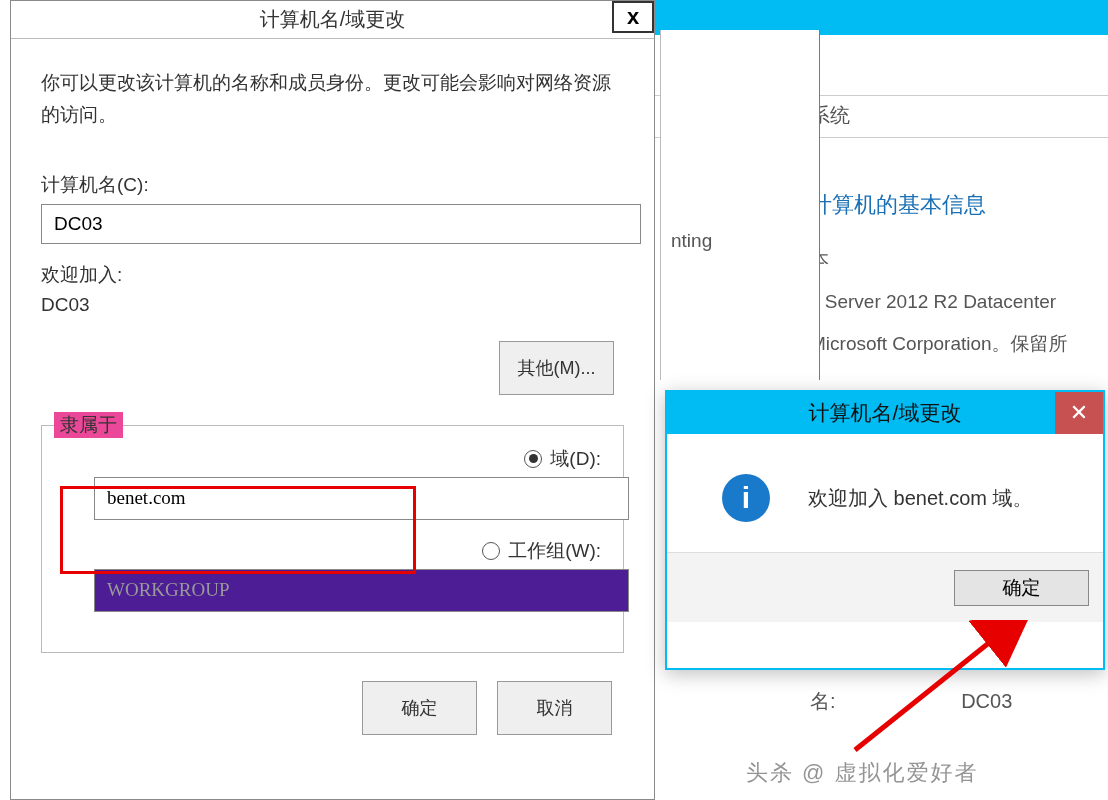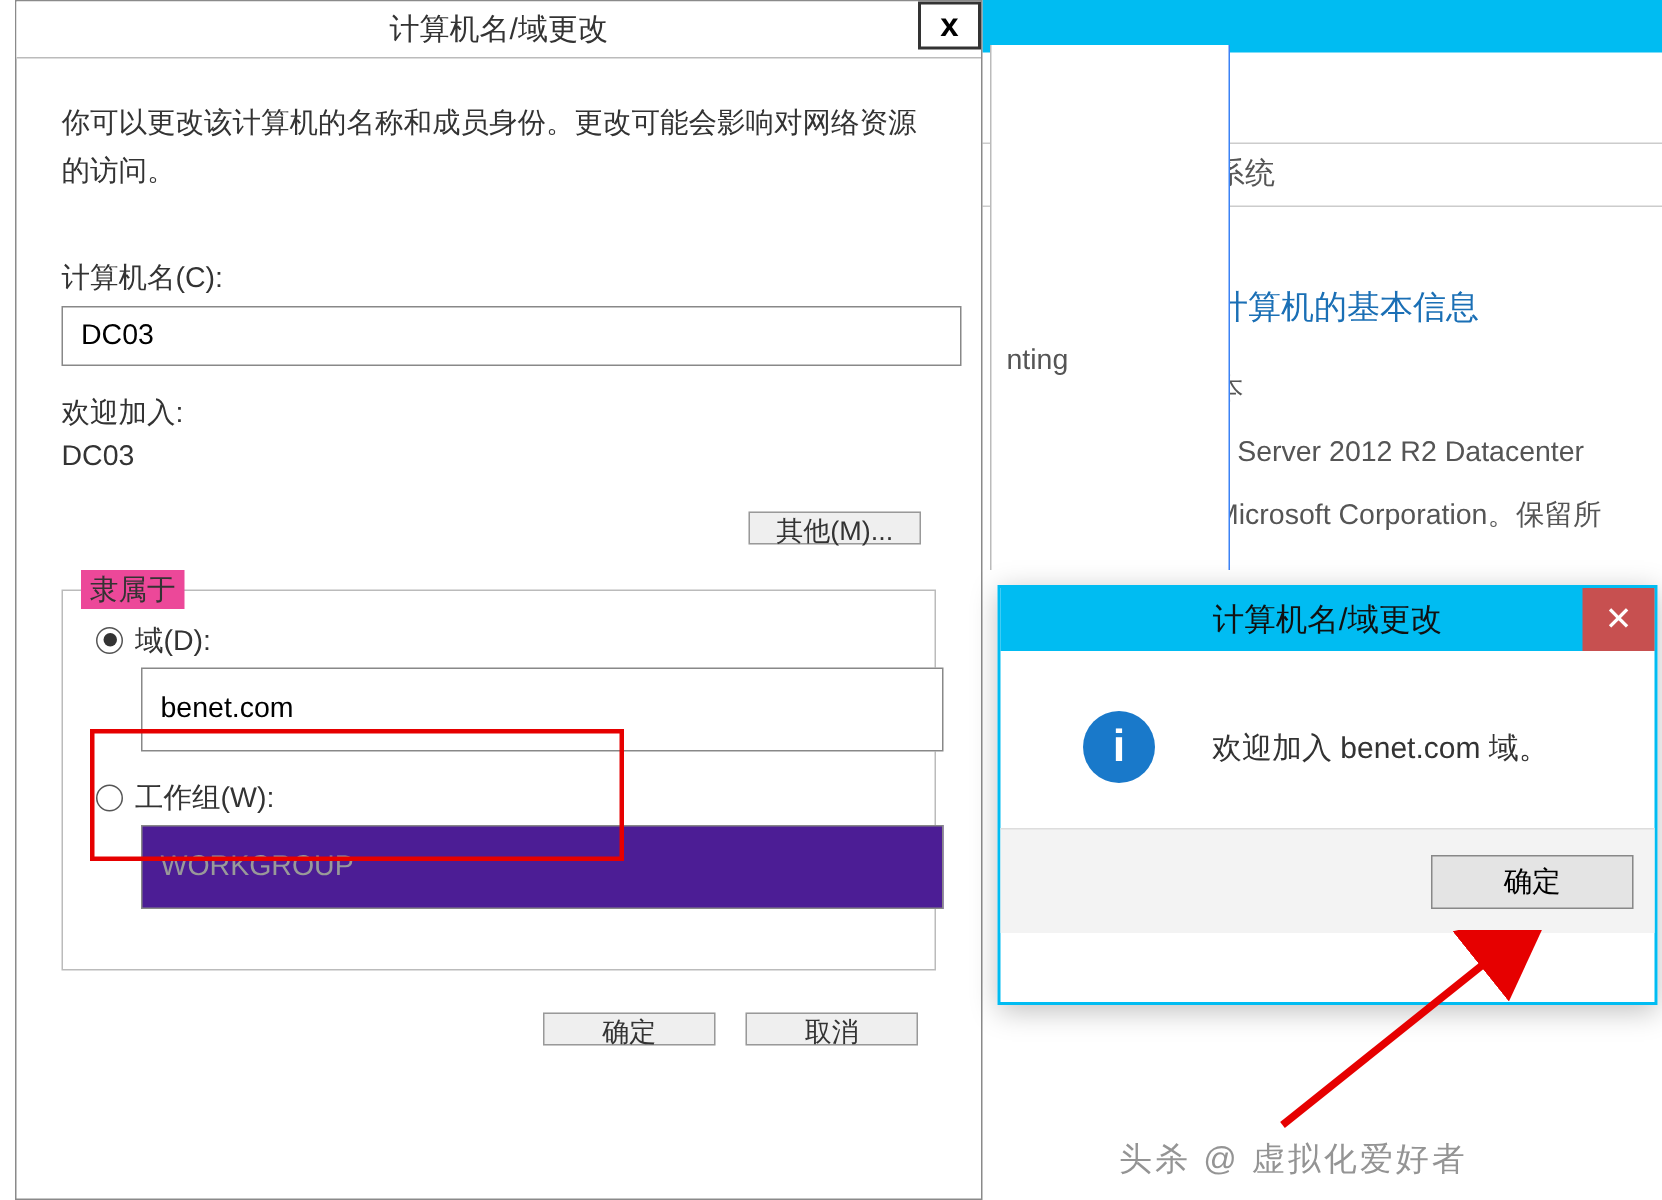--- a/index.html
+++ b/index.html
@@ -105,21 +105,21 @@
       border: 1px solid #888;
       padding: 6px 12px;
       font-size: 19px;
       font-family: inherit;
       margin-bottom: 18px;
       background: #fff;
     }
     .readonly-text { margin-bottom: 25px; }
     .btn {
       min-width: 115px;
-      height: 22px;
+      height: 54px;
       background: #efefef;
       border: 1px solid #999;
       font-size: 18px;
       color: #333;
       font-family: inherit;
       cursor: pointer;
     }
     .other-btn-row {
       display: flex;
       justify-content: flex-end;
@@ -138,42 +138,43 @@
       left: 12px;
       background: #ec4899;
       padding: 0 6px;
       font-size: 19px;
     }
     .radio-row {
       display: flex;
       align-items: center;
       gap: 8px;
       margin-bottom: 5px;
+      justify-content: flex-end;
     }
     .radio-outer {
       width: 18px; height: 18px;
       border: 1.5px solid #555;
       border-radius: 50%;
       display: inline-flex;
       align-items: center; justify-content: center;
       flex-shrink: 0;
     }
     .radio-inner {
       width: 9px; height: 9px;
       background: #333;
       border-radius: 50%;
     }
     .indent-input {
       margin-left: 30px;
       width: 535px;
-      height: 56px;
+      height: 43px;
       border: 1px solid #888;
       padding: 6px 12px;
       font-size: 19px;
-      font-family: Liberation Sans, sans-serif;
+      font-family: Liberation Serif, serif;
       margin-bottom: 18px;
     }
     .indent-input.disabled { color: #999; background: #4c1d95; }
     .highlight-box {
       position: absolute;
       border: 3px solid #e60000;
       left: 49px;
       top: 485px;
       width: 356px;
       height: 88px;
@@ -284,20 +285,24 @@
   <div class="bg-divider" style="margin-top:8px;"></div>
   <div class="bg-content">
     <span class="bg-link">计算机的基本信息</span>
     <div class="bg-line">本</div>
     <div class="bg-line">s Server 2012 R2 Datacenter</div>
     <div class="bg-line">Microsoft Corporation。保留所</div>
   </div>
 </div>
 
 <div class="bg-lower">
+  <div>
+    <span>名:</span>
+    <span class="bg-lower-val">DC03</span>
+  </div>
 </div>
 
 <div class="mid-frag">
   <span>nting</span>
 </div>
 
 <div class="main-dialog">
   <div class="main-titlebar">
     <span class="main-title">计算机名/域更改</span>
     <div class="close-btn">

